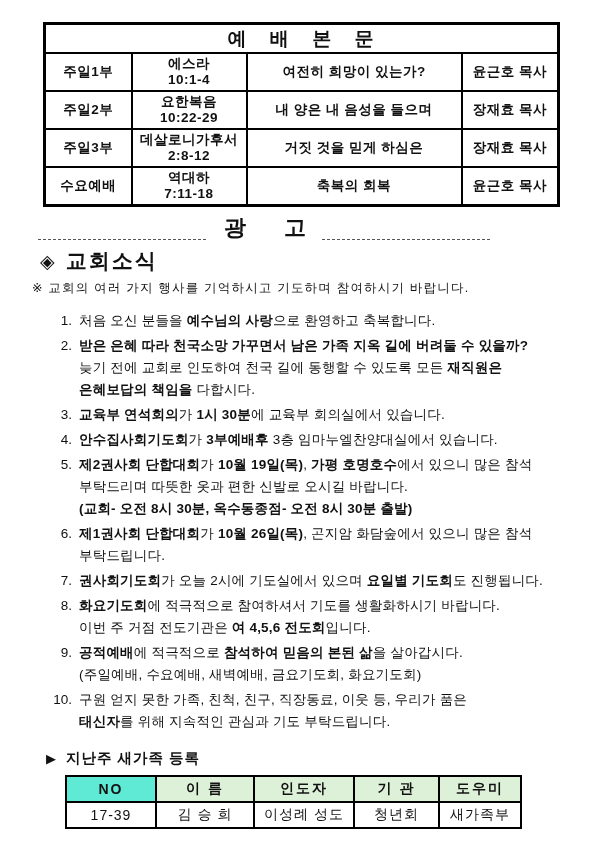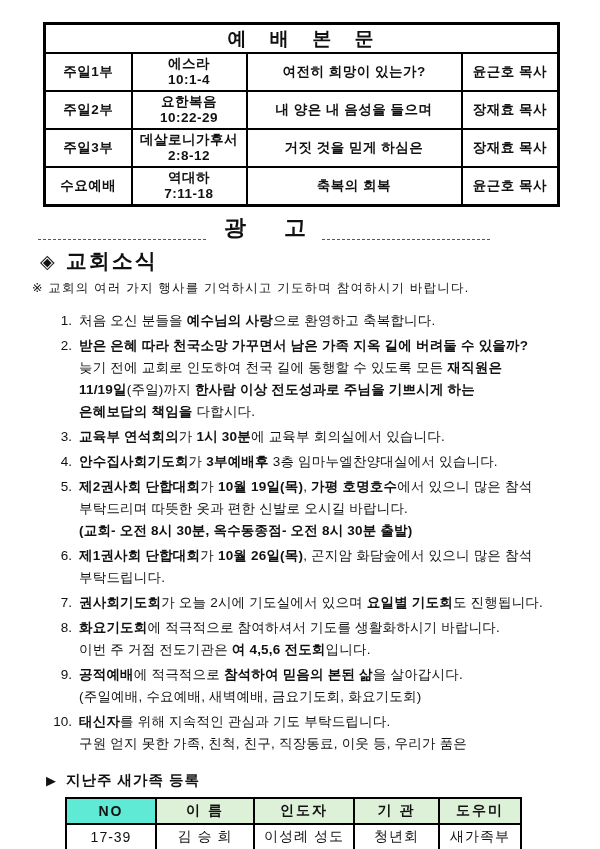--- a/index.html
+++ b/index.html
@@ -139,21 +139,20 @@
         <span class="item-num">1.</span>
         <div class="item-lines">
           <div class="line"><span>처음 오신 분들을 </span><span class="b">예수님의 사랑</span><span>으로 환영하고 축복합니다.</span></div>
         </div>
       </div>
       <div class="item">
         <span class="item-num">2.</span>
         <div class="item-lines">
           <div class="line"><span class="b">받은 은혜 따라 천국소망 가꾸면서 남은 가족 지옥 길에 버려둘 수 있을까?</span></div>
           <div class="line"><span>늦기 전에 교회로 인도하여 천국 길에 동행할 수 있도록 모든 </span><span class="b">재직원은</span></div>
-          <div class="line"><span class="b">11/19일</span><span>(주일)까지 </span><span class="b">한사람 이상 전도성과로 주님을 기쁘시게 하는</span></div>
           <div class="line"><span class="b">은혜보답의 책임을</span><span> 다합시다.</span></div>
         </div>
       </div>
       <div class="item">
         <span class="item-num">3.</span>
         <div class="item-lines">
           <div class="line"><span class="b">교육부 연석회의</span><span>가 </span><span class="b">1시 30분</span><span>에 교육부 회의실에서 있습니다.</span></div>
         </div>
       </div>
       <div class="item">
@@ -193,22 +192,22 @@
       <div class="item">
         <span class="item-num">9.</span>
         <div class="item-lines">
           <div class="line"><span class="b">공적예배</span><span>에 적극적으로 </span><span class="b">참석하여 믿음의 본된 삶</span><span>을 살아갑시다.</span></div>
           <div class="line"><span>(주일예배, 수요예배, 새벽예배, 금요기도회, 화요기도회)</span></div>
         </div>
       </div>
       <div class="item">
         <span class="item-num">10.</span>
         <div class="item-lines">
+          <div class="line"><span>구원 얻지 못한 가족, 친척, 친구, 직장동료, 이웃 등, 우리가 품은</span></div>
           <div class="line"><span class="b">태신자</span><span>를 위해 지속적인 관심과 기도 부탁드립니다.</span></div>
-          <div class="line"><span>구원 얻지 못한 가족, 친척, 친구, 직장동료, 이웃 등, 우리가 품은</span></div>
         </div>
       </div>
     </div>
 
   <div class="nf-label">
     <span class="tri">▶</span>
     <span>지난주 새가족 등록</span>
   </div>
 
   <table class="nf-table">

